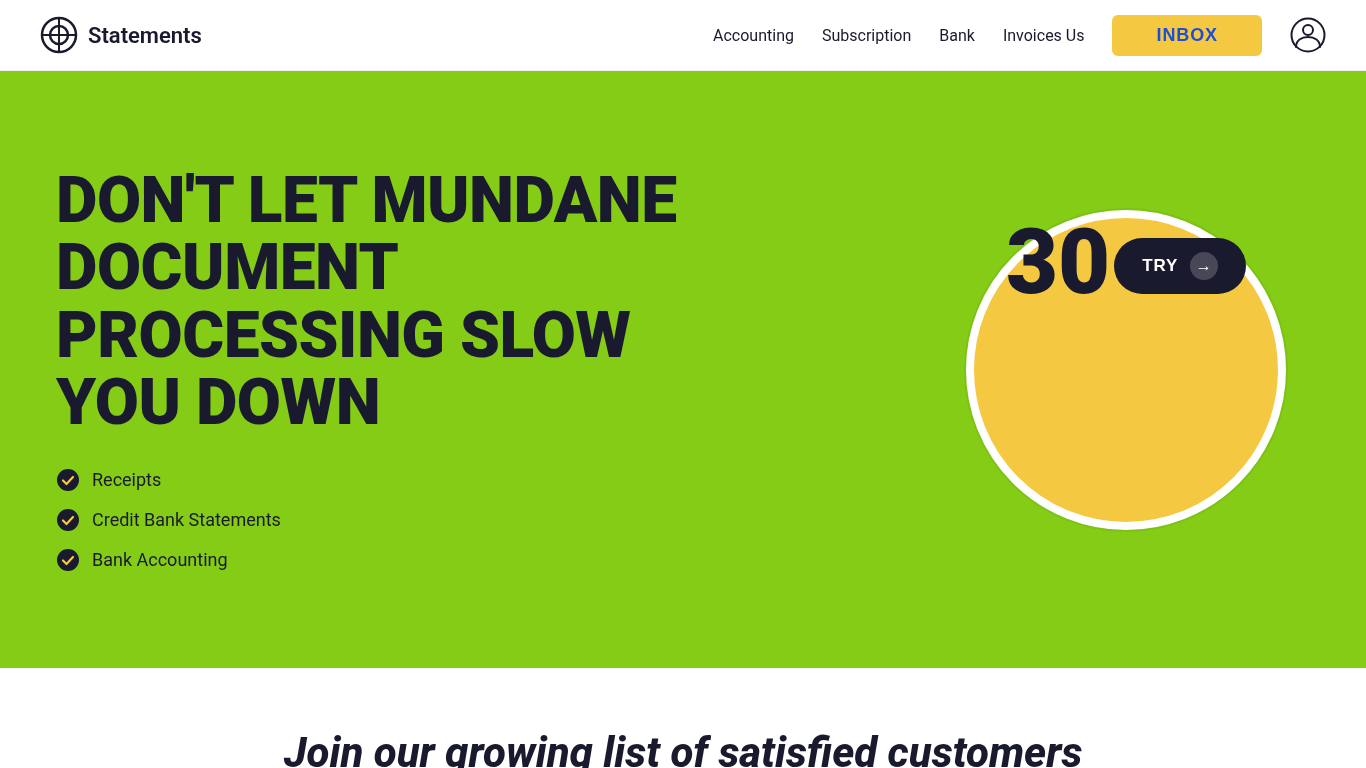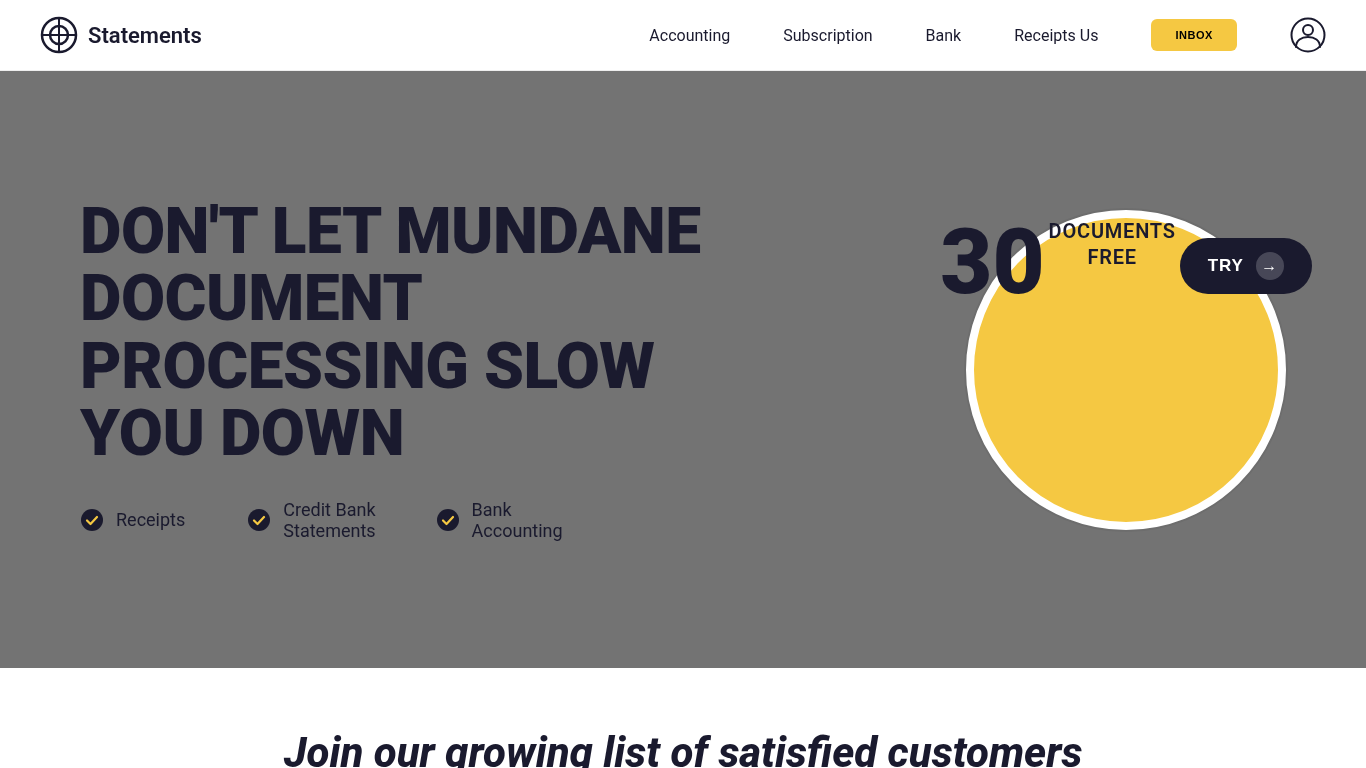--- a/index.html
+++ b/index.html
@@ -38,56 +38,56 @@
 
     .logo-text {
       font-size: 22px;
       font-weight: 600;
       color: #1a1a2e;
     }
 
     .navbar-right {
       display: flex;
       align-items: center;
-      gap: 53px;
+      gap: 28px;
     }
 
     .nav-link {
       font-size: 16px;
       color: #1a1a2e;
       text-decoration: none;
       font-weight: 400;
       cursor: pointer;
     }
 
     .inbox-btn {
       background: #f5c842;
-      color: #000000;
+      color: #1d4ed8;
       border: none;
-      padding: 10px 24px;
+      padding: 10px 44px;
       border-radius: 6px;
-      font-size: 11px;
+      font-size: 18px;
       font-weight: 700;
       letter-spacing: 0.05em;
       cursor: pointer;
     }
 
     .user-icon-btn {
       width: 36px;
       height: 36px;
       cursor: pointer;
       display: flex;
       align-items: center;
       justify-content: center;
     }
 
     
     .hero {
-      background: #737373;
-      padding: 80px 80px 80px 80px;
+      background: #84cc16;
+      padding: 80px 80px 80px 56px;
       display: flex;
       align-items: center;
       justify-content: space-between;
       min-height: 597px;
     }
 
     .hero-left {
       max-width: 650px;
     }
 
@@ -109,21 +109,21 @@
       text-transform: uppercase;
       margin-bottom: 36px;
     }
 
     .hero-subheadline strong {
       font-weight: 800;
     }
 
     .features-list {
       display: grid;
-      grid-template-columns: 1fr 1fr 1fr 1fr;
+      grid-template-columns: 1fr;
       gap: 16px 60px;
       list-style: none;
       margin-top: 20px;
     }
 
     .feature-item {
       display: flex;
       align-items: center;
       gap: 12px;
       font-size: 18px;
@@ -228,21 +228,21 @@
         <line x1="19" y1="2" x2="19" y2="36" stroke="#1a1a2e" stroke-width="2"></line>
         <line x1="2" y1="19" x2="36" y2="19" stroke="#1a1a2e" stroke-width="2"></line>
       </svg>
     </div>
     <span class="logo-text">Statements</span>
   </div>
   <div class="navbar-right">
     <a class="nav-link">Accounting</a>
     <a class="nav-link">Subscription</a>
     <a class="nav-link">Bank</a>
-    <a class="nav-link">Receipts Us</a>
+    <a class="nav-link">Invoices Us</a>
     <button class="inbox-btn">INBOX</button>
     <div class="user-icon-btn">
       <svg viewBox="0 0 36 36" width="36" height="36" fill="none" xmlns="http://www.w3.org/2000/svg">
         <circle cx="18" cy="18" r="16.5" stroke="#1a1a2e" stroke-width="2"></circle>
         <circle cx="18" cy="13" r="5" stroke="#1a1a2e" stroke-width="2"></circle>
         <path d="M6 30c0-6.627 5.373-10 12-10s12 3.373 12 10" stroke="#1a1a2e" stroke-width="2" stroke-linecap="round"></path>
       </svg>
     </div>
   </div>
 </nav>
@@ -271,24 +271,20 @@
           <polyline points="7,12.5 10.5,16 17,9" stroke="#f5c842" stroke-width="2.2" stroke-linecap="round" stroke-linejoin="round" fill="none"></polyline>
         </svg>
         <span>Bank Accounting</span>
       </li>
     </ul>
   </div>
 
   <div class="hero-right">
     <div class="circle-container">
       <span class="circle-number">30</span>
-      <span class="circle-label">
-        <span>DOCUMENTS</span><br>
-        <span>FREE</span>
-      </span>
       <button class="try-btn">
         <span>TRY</span>
         <span class="try-btn-arrow">→</span>
       </button>
     </div>
   </div>
 </section>
 
 <section class="section-below">
   <h2 class="section-title">Join our growing list of satisfied customers</h2>

